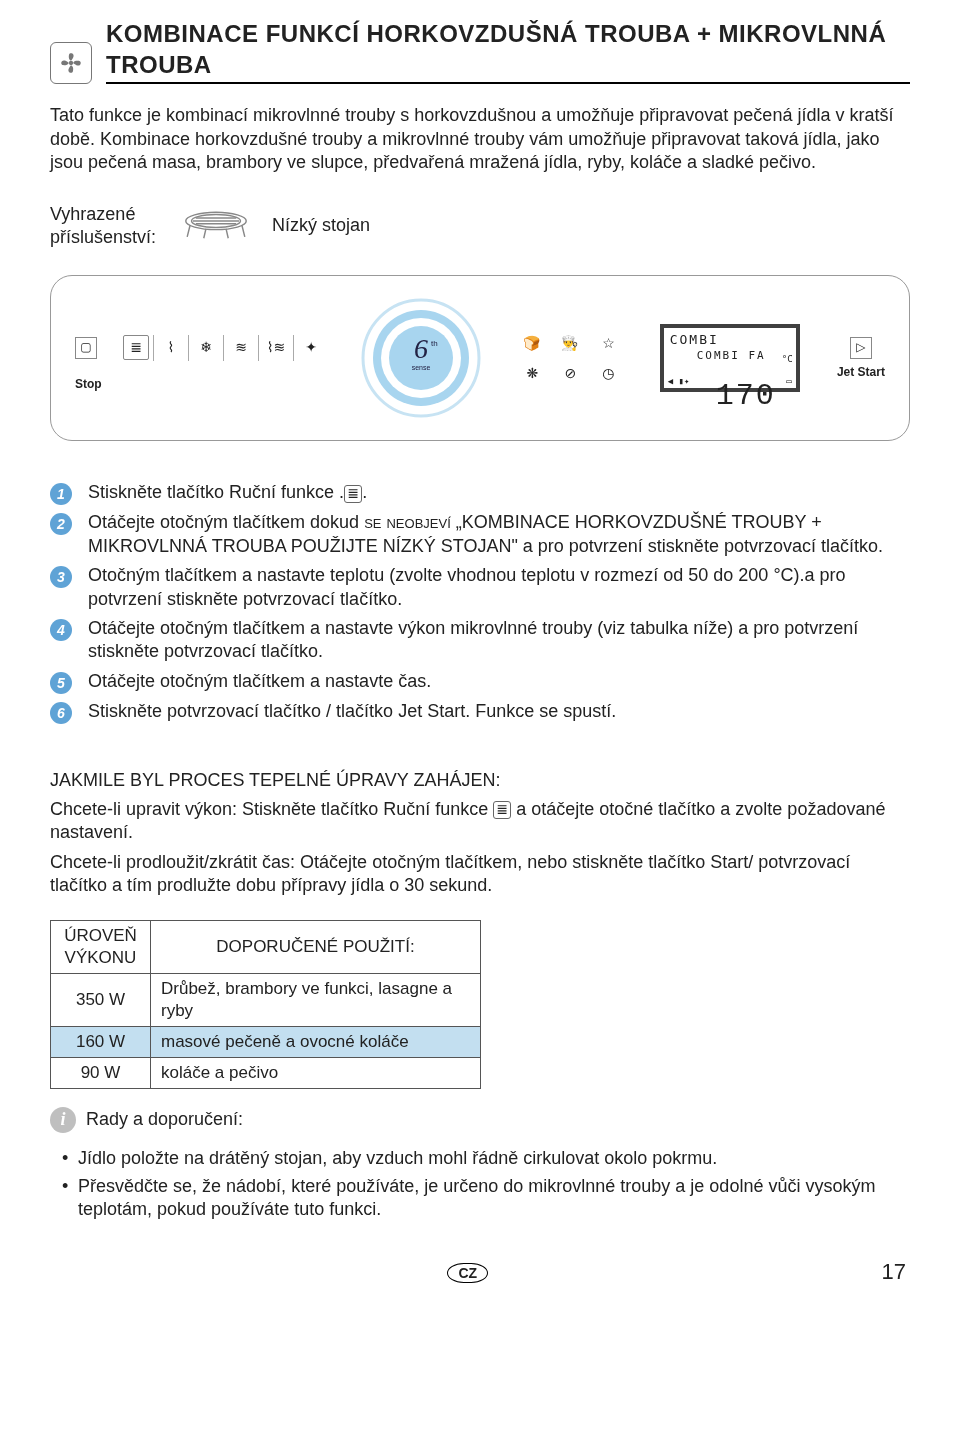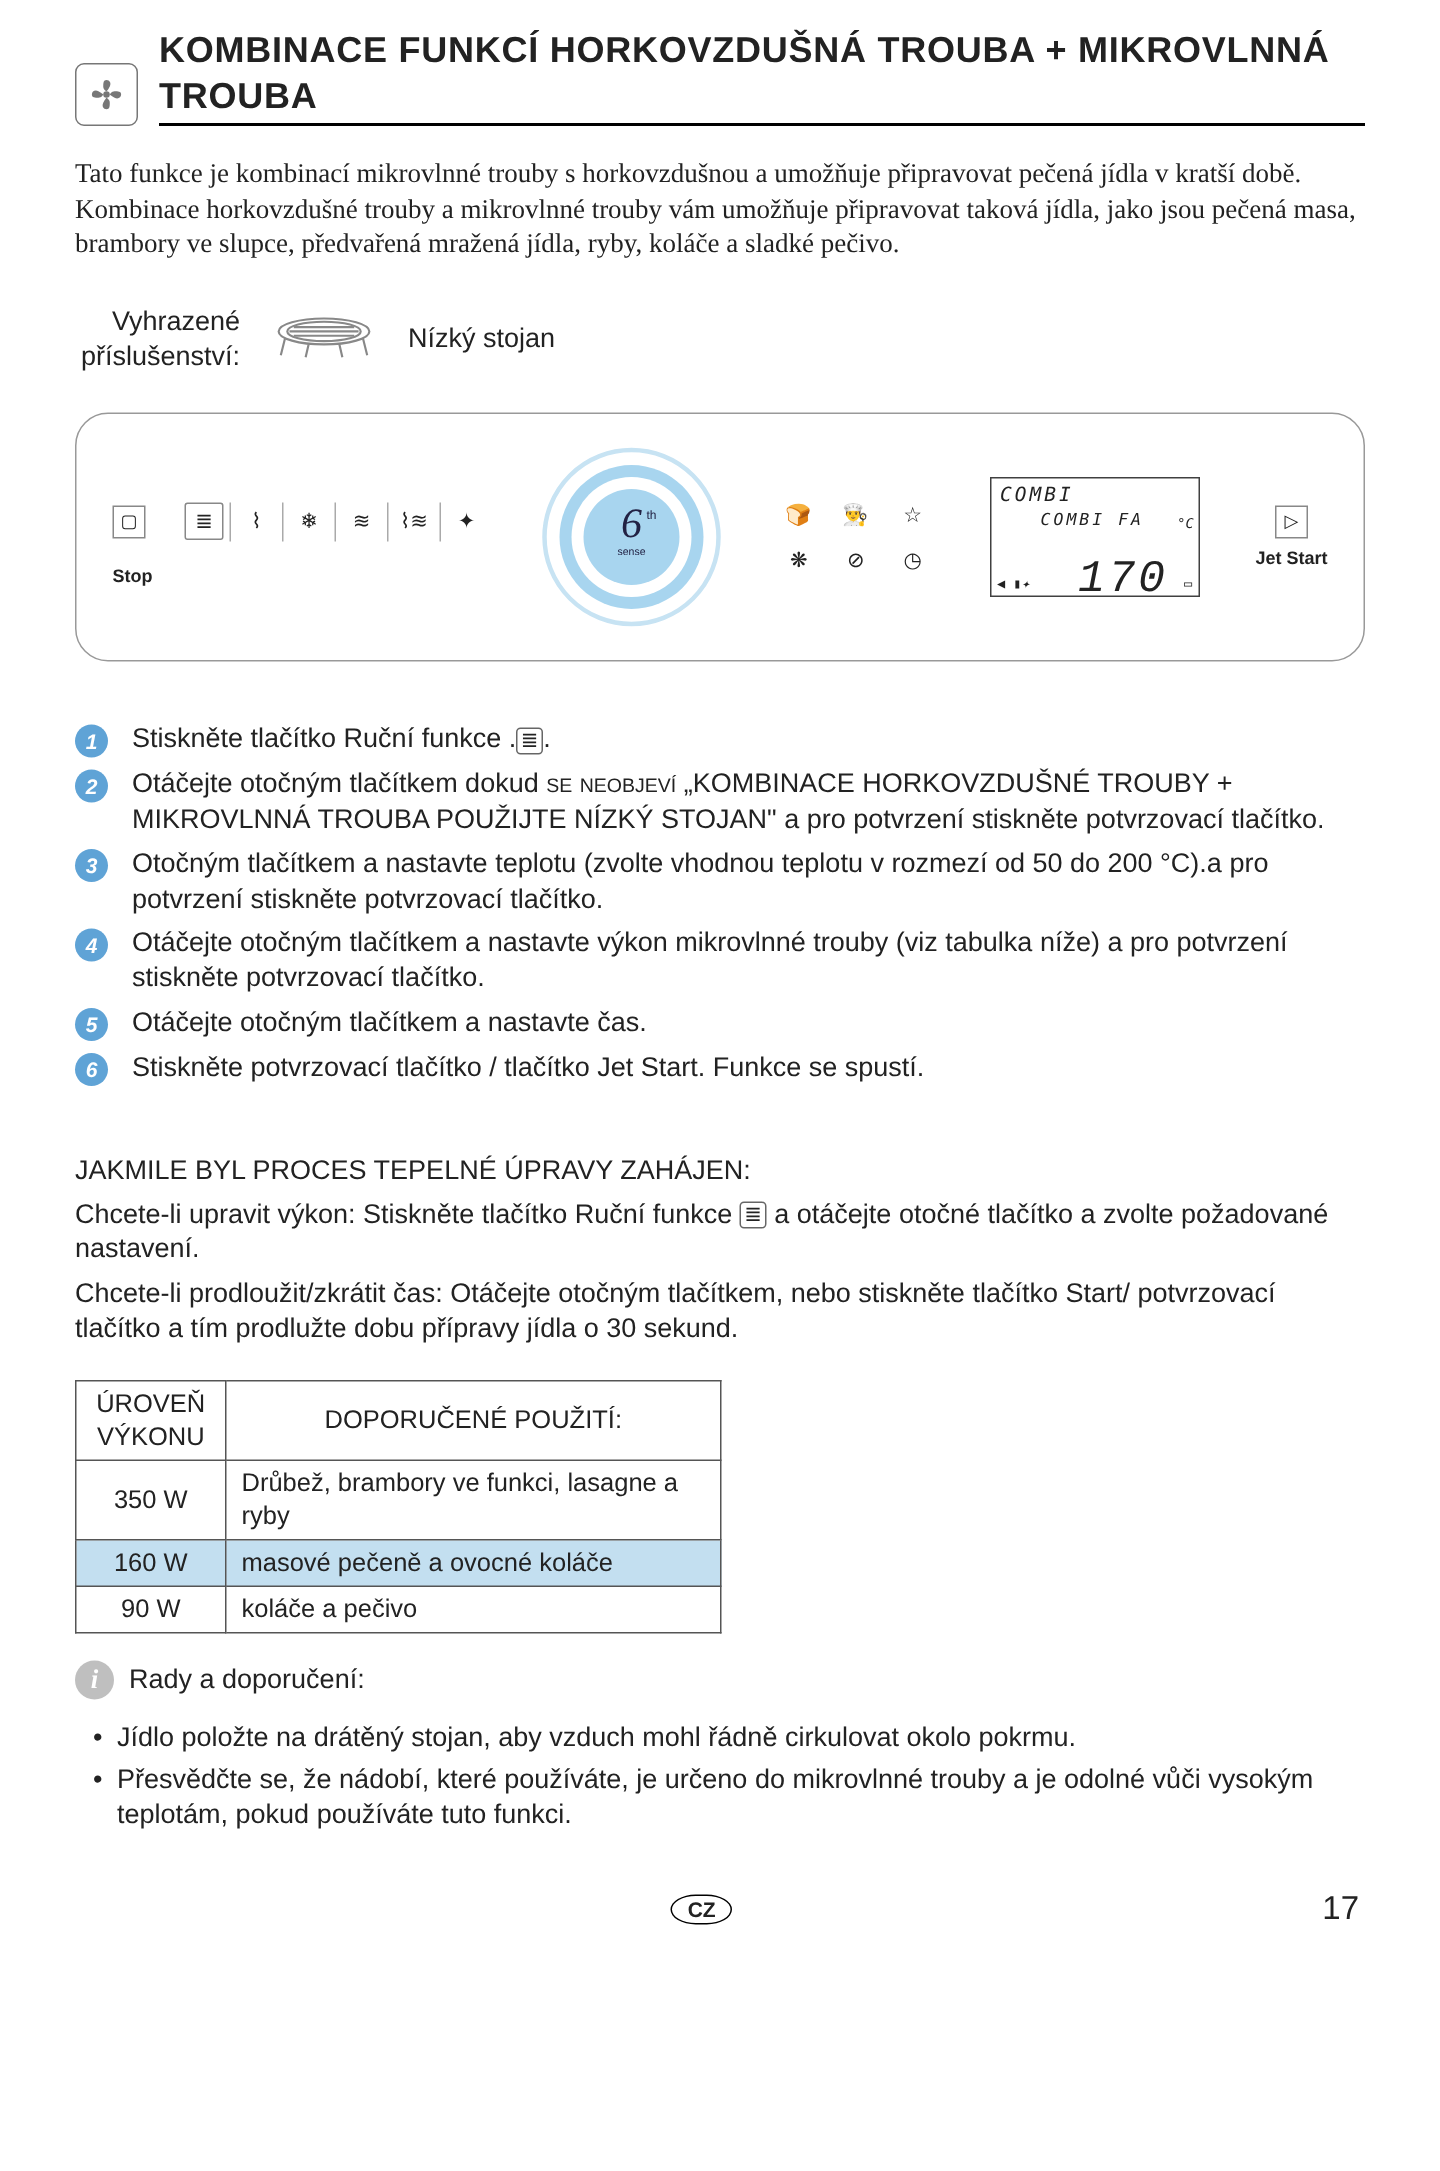--- a/index.html
+++ b/index.html
@@ -1,36 +1,36 @@
 <!DOCTYPE html>
 <html><head>
 <meta charset="utf-8">
 <style>
   * { box-sizing: border-box; margin: 0; padding: 0; }
   body { font-family: Arial, Helvetica, sans-serif; font-size: 18px; color: #222; width: 960px; margin: 0 auto; padding: 18px 50px 30px 50px; line-height: 1.3; }
   .header-row { display: flex; align-items: flex-end; gap: 14px; margin-bottom: 20px; }
   .header-icon { border: 1px solid #777; border-radius: 6px; width: 42px; height: 42px; display:flex; align-items:center; justify-content:center; }
   h1 { font-size: 24px; font-weight: 700; letter-spacing: .5px; border-bottom: 2px solid #000; flex: 1; padding-bottom: 2px; }
-  p.intro { margin-bottom: 1px; font-family: Liberation Serif, serif; }
+  p.intro { margin-bottom: 1px; }
   .accessory-row { display: flex; align-items: center; gap: 20px; margin: 28px 0 26px 0; }
-  .accessory-label { width: 110px; text-align: right; }
+  .accessory-label { width: 110px; text-align: left; }
   .rack-icon { width: 72px; height: 38px; }
   .panel-frame { border: 1.5px solid #999; border-radius: 22px; padding: 22px 24px; display: flex; align-items: center; justify-content: space-between; gap: 10px; margin-bottom: 40px; }
   .panel-left { display:flex; flex-direction:column; gap:6px; }
   .panel-left-row { display:flex; align-items:center; gap:10px; }
   .small-btn { border:1px solid #888; width:22px; height:22px; display:flex; align-items:center; justify-content:center; font-size:12px; }
   .small-label { font-size:12px; font-weight:600; }
   .mode-icons { display:flex; align-items:center; gap:4px; height:46px; border: none; }
   .mode-icons .cell { width:26px; display:flex; align-items:center; justify-content:center; font-size:14px; }
   .mode-icons .sep { width:1px; height:26px; background:#aaa; }
   .mode-icons .cell.sel { border:1px solid #888; border-radius:2px; padding:2px; }
   .dial { width: 120px; height:120px; }
   .right-icons { display:grid; grid-template-columns: repeat(3, 28px); grid-template-rows: repeat(2, 24px); gap:6px 10px; }
   .right-icons .ic { display:flex; align-items:center; justify-content:center; font-size:14px; }
-  .lcd { border:1px solid #404040; width:140px; height:80px; padding:4px 6px; font-family: monospace; position:relative;font-style:italic; }
+  .lcd { border:4px solid #404040; width:140px; height:68px; padding:4px 6px; font-family: monospace; position:relative; }
   .lcd .l1 { font-size:13px; letter-spacing:2px; }
   .lcd .l2 { font-size:11px; letter-spacing:2px;margin-left:27px; }
   .lcd .big { font-size:30px; font-family: 'Courier New', monospace; letter-spacing:2px; text-align:right; padding-right:14px; line-height:.9; position:relative;margin-top:19px; }
   .lcd .degc { position:absolute; right:3px; top:26px; font-size:9px; }
   .lcd .arr { font-size:9px; position:absolute; bottom:1px; left:4px; }
   .lcd .batt { position:absolute; bottom:1px; right:4px; font-size:9px; }
   .panel-right { display:flex; flex-direction:column; align-items:center; gap:6px; }
   .steps { list-style:none; margin: 0 0 24px 0; }
   .steps li { display:flex; gap: 16px; margin-bottom: 6px; }
   .badge { flex:0 0 22px; width:22px; height:22px; border-radius:50%; background:#5fa3d6; color:#fff; display:flex; align-items:center; justify-content:center; font-weight:700; font-style:italic; font-size:14px; margin-top:2px; }

